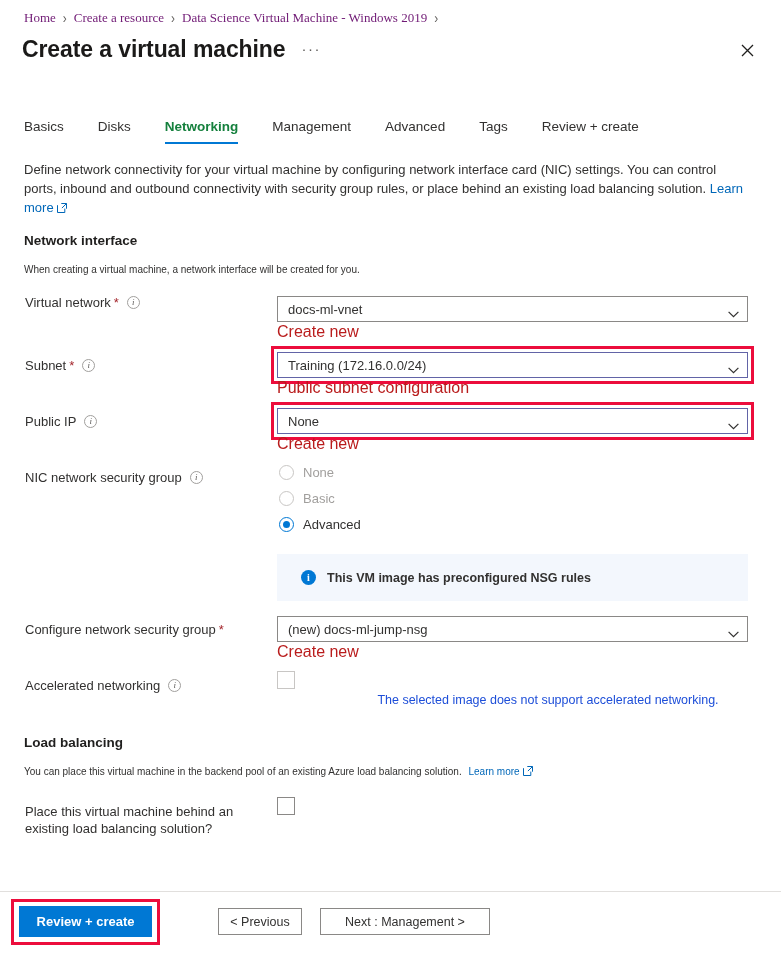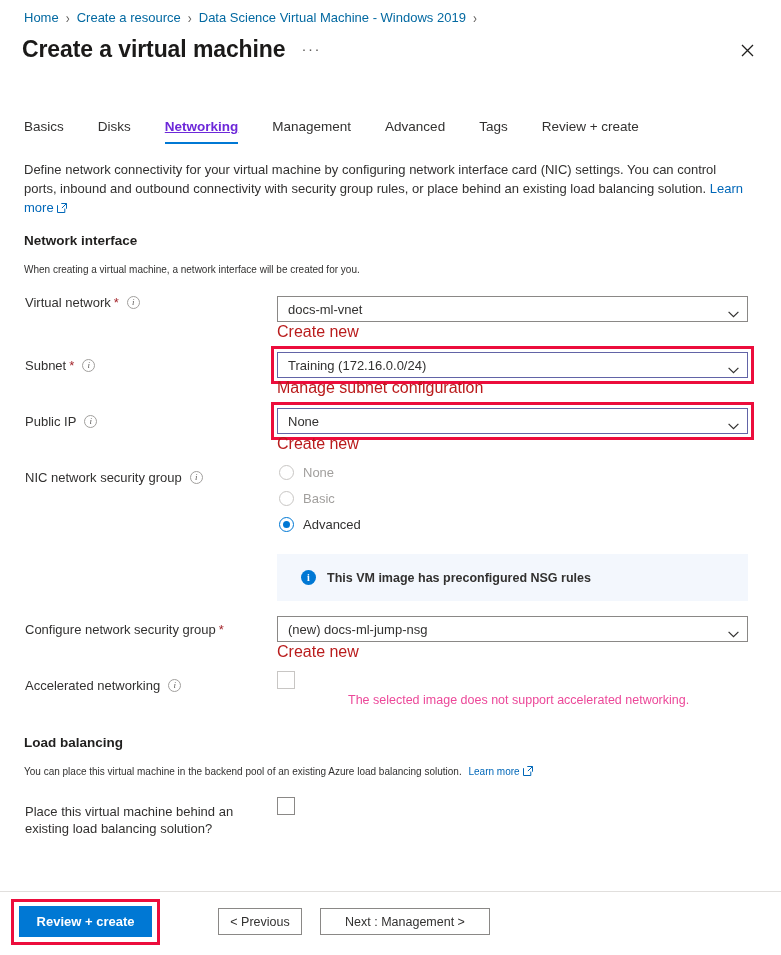--- a/index.html
+++ b/index.html
@@ -15,21 +15,21 @@
     overflow: hidden;
   }
 
   
   .breadcrumb {
     position: absolute;
     left: 24px; top: 10px;
     display: flex; align-items: center;
     font-size: 13px;
   }
-  .crumb-link { color: #0369a1; cursor: pointer; white-space: nowrap; }
+  .crumb-link { color: #701a75; cursor: pointer; white-space: nowrap; font-family: Liberation Serif, serif; }
   .crumb-sep {
     color: #605e5c; margin: 0 7px; font-size: 12px;
     display: inline-block; transform: scaleY(1.25);
   }
 
   
   .title-row {
     position: absolute;
     left: 22px; top: 34px;
     display: flex; align-items: baseline;
@@ -52,21 +52,21 @@
   
   .tabs {
     position: absolute; left: 24px; top: 118px;
     display: flex; align-items: flex-end; gap: 8px;
   }
   .tab {
     font-size: 13.5px; color: #323130; padding: 0 13px 9px 13px;
     cursor: pointer; position: relative; white-space: nowrap; line-height: 17px;
   }
   .tab:first-child { padding-left: 0; }
-  .tab.active { font-weight: 700; color: #6d28d9; text-decoration: underline; }
+  .tab.active { font-weight: 700; color: #15803d; }
   .tab.active::after {
     content: ""; position: absolute; left: 13px; right: 13px; bottom: 0;
     height: 2px; background: #0078d4;
   }
   .tab.active:first-child::after { left: 0; }
 
   
   .intro {
     position: absolute; left: 24px; top: 160px; width: 724px;
     font-size: 13px; line-height: 19px; color: #323130;
@@ -156,21 +156,21 @@
   }
   .banner .btxt { margin-left: 11px; font-size: 12.5px; color: #323130; font-weight: bold; }
 
   
   .cbox {
     position: absolute; width: 18px; height: 18px;
     border: 1px solid #8a8886; background: #fff; cursor: pointer;
   }
   .cbox.muted { border-color: #c8c6c4; }
   .muted-note {
-    position: absolute; font-size: 12.5px; color: #ec4899; text-align: left;
+    position: absolute; font-size: 12.5px; color: #1d4ed8; text-align: center;
   }
 
   
   .footer-rule {
     position: absolute; left: 0; right: 0; top: 891px;
     height: 1px; background: #e1dfdd;
   }
   .btn-primary {
     position: absolute; left: 19px; top: 906px;
     width: 133px; height: 31px; background: #0078d4; color: #fff;
@@ -253,21 +253,21 @@
   <span class="req">*</span>
   <span class="info-ico">i</span>
 </div>
 <div class="ddl focused" style="top:352px">
   <span class="val">Training (172.16.0.0/24)</span>
   <span class="chev"><svg width="11" height="7" viewBox="0 0 11 7">
         <path d="M0.6 0.8 L5.5 5.7 L10.4 0.8" stroke="#323130" stroke-width="1.2" fill="none"></path>
       </svg></span>
 </div>
 <div class="hl-box" style="top:346px; height:38px"></div>
-<div class="sub-link" style="top:379px">Manage subnet configuration</div>
+<div class="sub-link" style="top:379px">Public subnet configuration</div>
 
 <div class="f-label" style="top:413px">
   <span>Public IP</span>
   <span class="info-ico">i</span>
 </div>
 <div class="ddl focused" style="top:408px">
   <span class="val">None</span>
   <span class="chev"><svg width="11" height="7" viewBox="0 0 11 7">
         <path d="M0.6 0.8 L5.5 5.7 L10.4 0.8" stroke="#323130" stroke-width="1.2" fill="none"></path>
       </svg></span>

